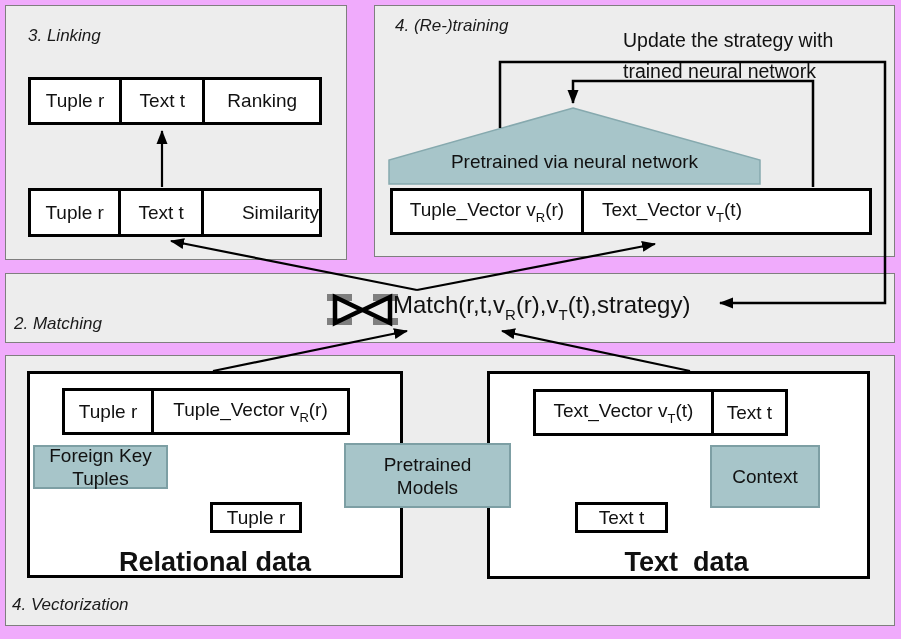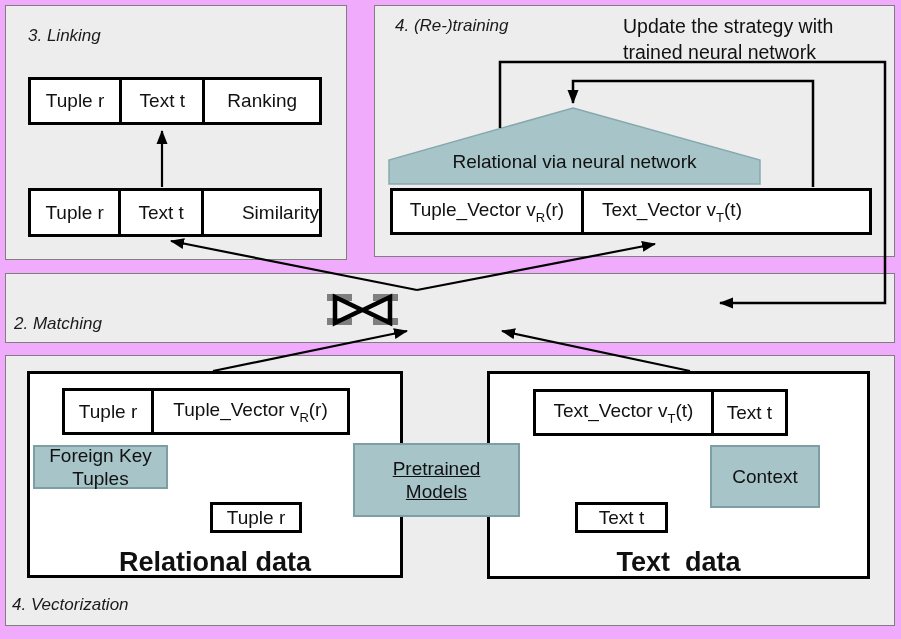--- a/index.html
+++ b/index.html
@@ -12,21 +12,21 @@
   .cellrow .cell{display:flex;align-items:center;justify-content:center;font-size:19px;
                  border-left:3px solid #000;height:100%;box-sizing:border-box;white-space:nowrap;}
   .cellrow .cell:first-child{border-left:none;}
   .wbox{position:absolute;background:#fff;border:3px solid #000;box-sizing:border-box;
         display:flex;align-items:center;justify-content:center;font-size:19px;z-index:10;white-space:nowrap;}
   .bigbox{position:absolute;background:#fff;border:3.5px solid #000;box-sizing:border-box;z-index:6;}
   .tealbox{position:absolute;background:#a7c5c9;border:2.5px solid #7d9fa4;box-sizing:border-box;
            display:flex;align-items:center;justify-content:center;text-align:center;
            font-size:19px;white-space:pre-line;z-index:10;line-height:23px;}
   .blabel{position:absolute;font-weight:bold;font-size:27px;text-align:center;z-index:10;white-space:pre;}
-  .note{position:absolute;font-size:19.5px;line-height:26px;white-space:pre-line;z-index:10;}
+  .note{position:absolute;font-size:19.5px;line-height:31px;white-space:pre-line;z-index:10;margin-top:12px;}
   .nnlabel{position:absolute;font-size:19px;text-align:center;z-index:10;}
   .formula{position:absolute;font-size:24px;white-space:nowrap;z-index:10;}
   .sb{font-size:13px;vertical-align:-6px;}
   .sbf{font-size:15px;vertical-align:-7px;}
 </style>
 </head>
 <body>
 
 <div id="stage">
 
@@ -81,53 +81,56 @@
     <div class="cell" style="width:119px;">Ranking</div>
   </div>
   <div class="cellrow" style="left:28px;top:188px;width:294px;height:49px;">
     <div class="cell" style="width:90px;">Tuple r</div>
     <div class="cell" style="width:85px;">Text t</div>
     <div class="cell" style="width:119px;padding-left:38px;">Similarity</div>
   </div>
 
   <div class="note" style="left:623px;top:13px;width:260px;">Update the strategy with
 trained neural network</div>
-  <div class="nnlabel" style="left:389px;top:151px;width:371px;">Relational via neural network</div>
+  <div class="nnlabel" style="left:389px;top:151px;width:371px;">Pretrained via neural network</div>
   <div class="cellrow" style="left:390px;top:188px;width:482px;height:47px;">
     <div class="cell" style="width:188px;">
       <span><span>Tuple_Vector v</span><span class="sb">R</span><span>(r)</span></span>
     </div>
     <div class="cell" style="width:179px;">
       <span><span>Text_Vector v</span><span class="sb">T</span><span>(t)</span></span>
     </div>
   </div>
 
+  <div class="formula" style="left:393px;top:291px;">
+    <span>Match(r,t,v</span><span class="sbf">R</span><span>(r),v</span><span class="sbf">T</span><span>(t),strategy)</span>
+  </div>
 
   <div class="bigbox" style="left:27px;top:371px;width:376px;height:207px;"></div>
   <div class="bigbox" style="left:487px;top:371px;width:383px;height:208px;"></div>
 
   <div class="cellrow" style="left:62px;top:388px;width:288px;height:47px;">
     <div class="cell" style="width:88px;">Tuple r</div>
     <div class="cell" style="width:200px;">
       <span><span>Tuple_Vector v</span><span class="sb">R</span><span>(r)</span></span>
     </div>
   </div>
 
   <div class="cellrow" style="left:533px;top:389px;width:255px;height:47px;">
     <div class="cell" style="width:179px;">
       <span><span>Text_Vector v</span><span class="sb">T</span><span>(t)</span></span>
     </div>
     <div class="cell" style="width:76px;">Text t</div>
   </div>
 
   <div class="tealbox" style="left:33px;top:445px;width:135px;height:44px;">Foreign Key
 Tuples</div>
-  <div class="tealbox" style="left:353px;top:443px;width:167px;height:74px;text-decoration:underline;">Pretrained
+  <div class="tealbox" style="left:344px;top:443px;width:167px;height:65px;">Pretrained
 Models</div>
   <div class="tealbox" style="left:697px;top:445px;width:110px;height:63px;margin-left:13px;">Context</div>
 
   <div class="wbox" style="left:210px;top:502px;width:92px;height:31px;">Tuple r</div>
   <div class="wbox" style="left:575px;top:502px;width:93px;height:31px;">Text t</div>
 
   <div class="blabel" style="left:27px;top:547px;width:376px;">Relational data</div>
-  <div class="blabel" style="left:487px;top:547px;width:383px;">Text  data</div>
+  <div class="blabel" style="left:487px;top:547px;width:383px;padding-left:8px;">Text  data</div>
 
 </div>
 
 </body></html>

